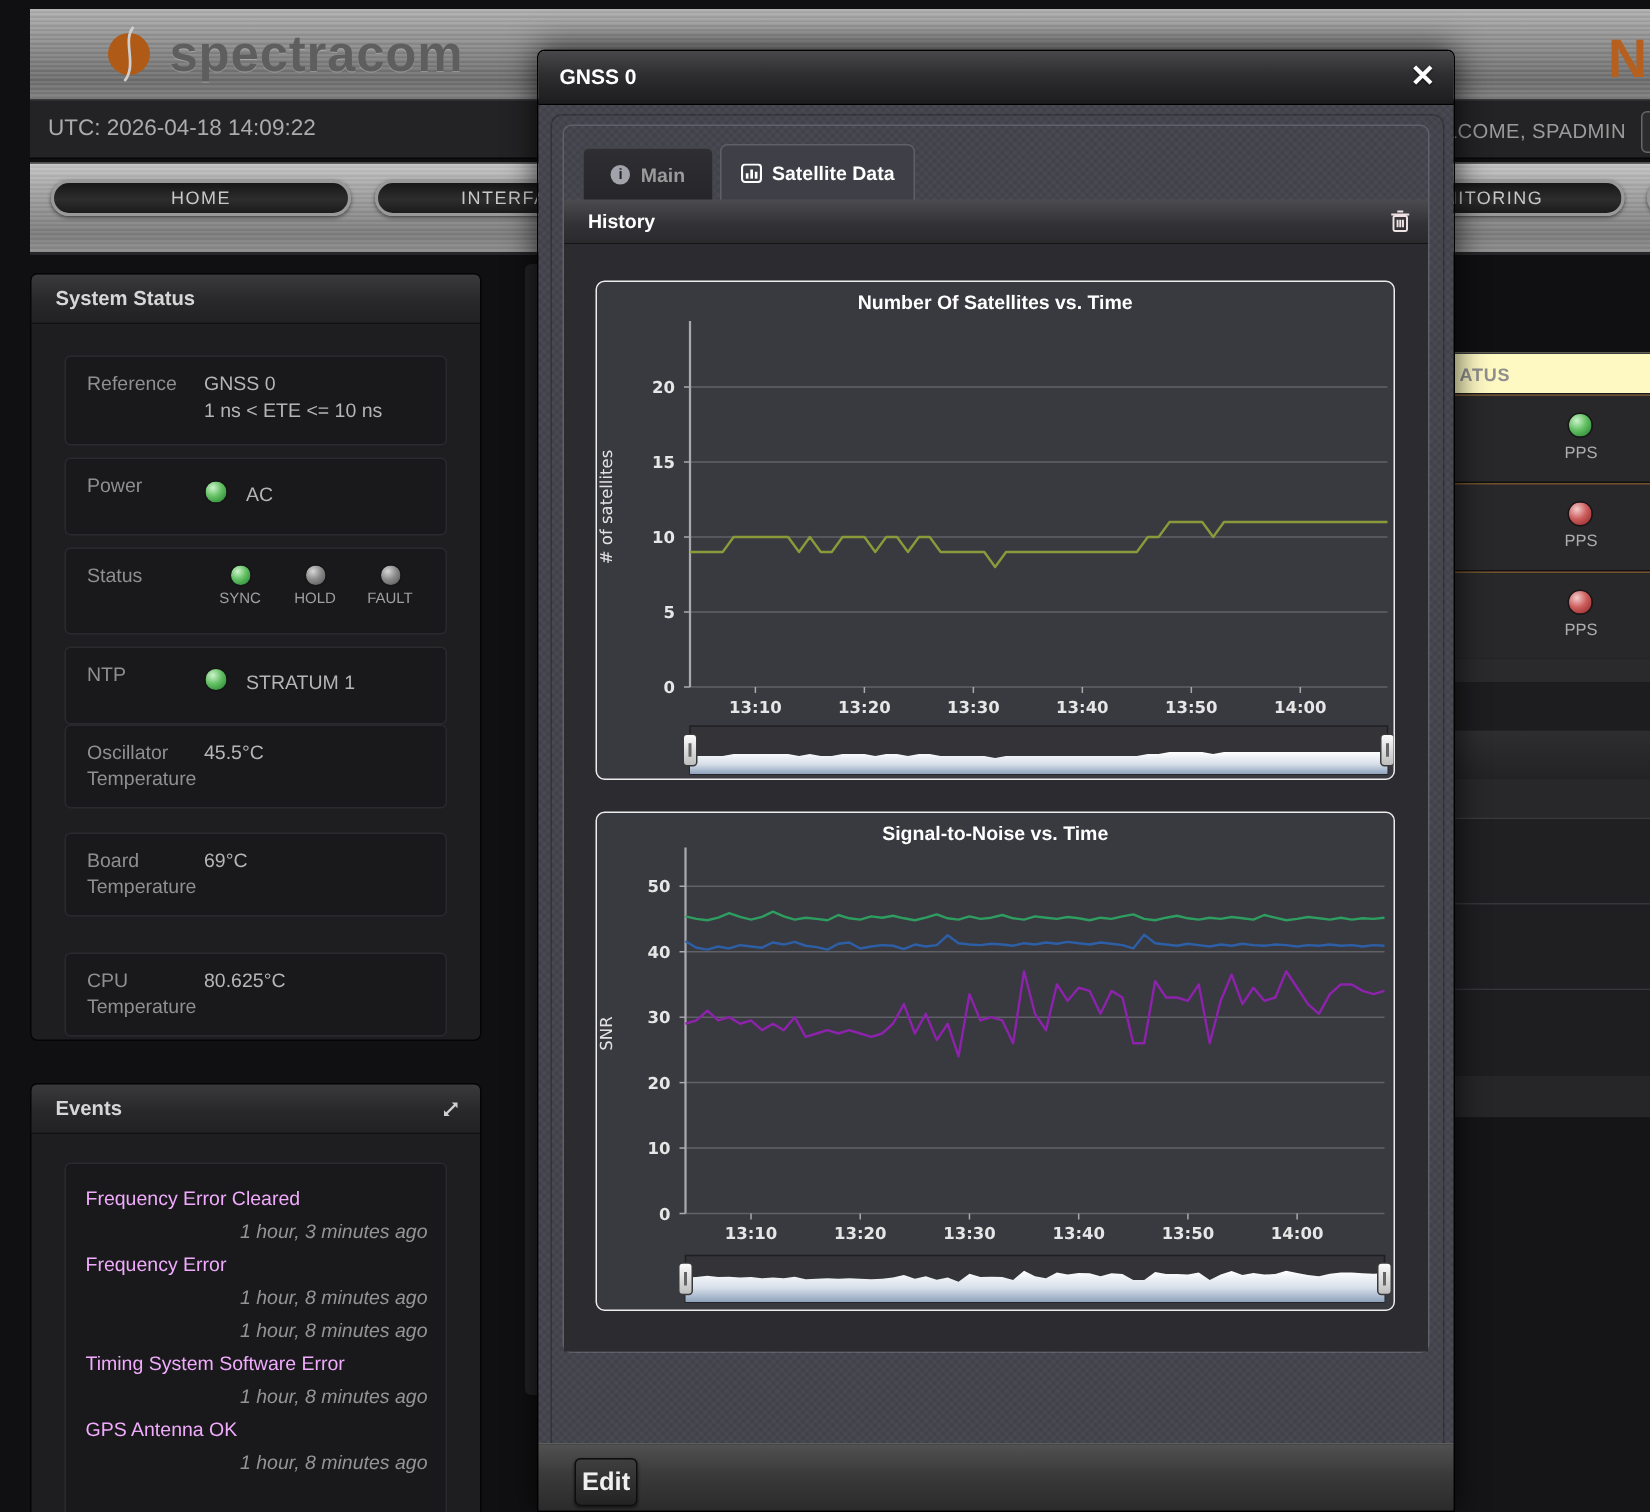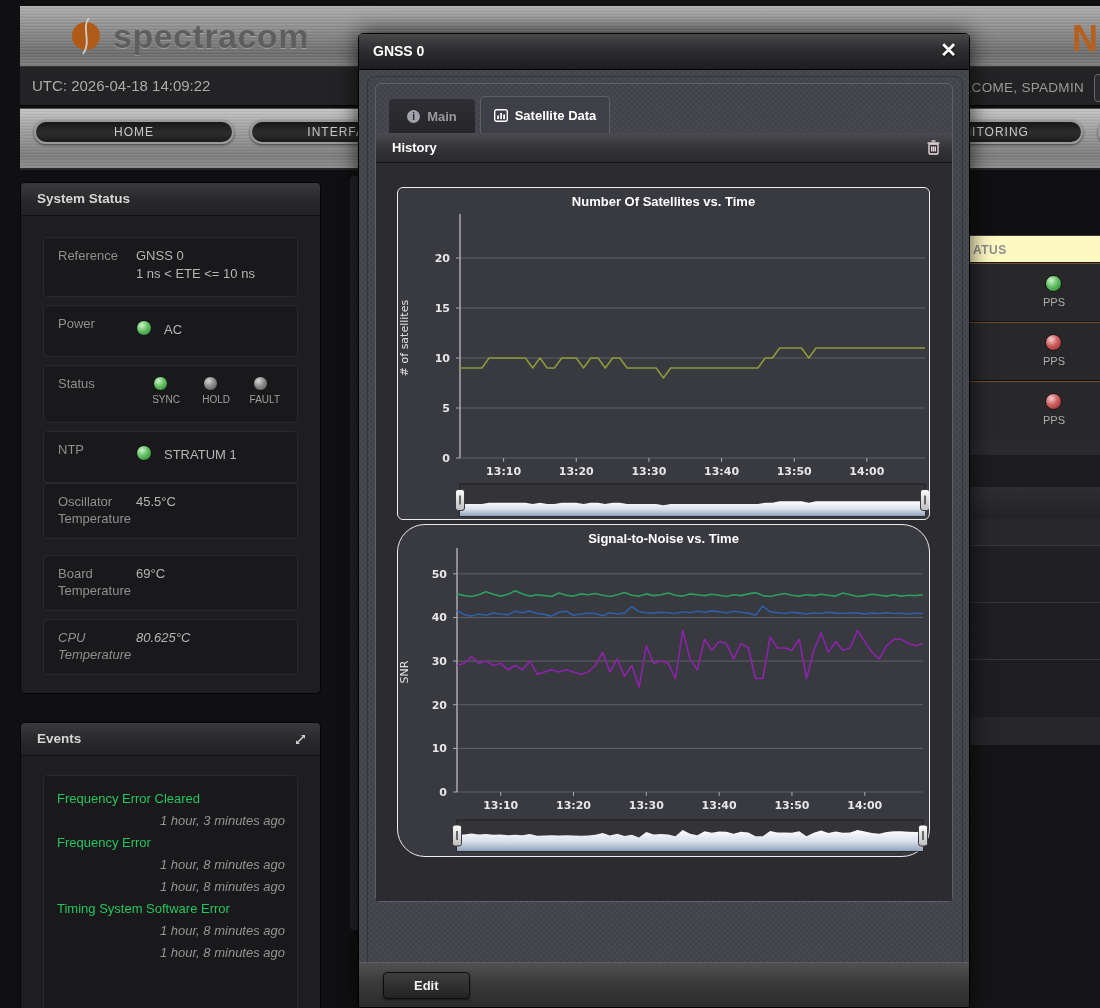--- a/index.html
+++ b/index.html
@@ -46,28 +46,28 @@
   .item{position:absolute;left:22px;width:255px;background:#19191c;border:1px solid #2a2a2e;
     border-radius:4px;box-sizing:border-box;}
   .item .lbl{position:absolute;left:14px;top:9px;font-size:13px;color:#8f8f8f;line-height:17px;}
   .item .val{position:absolute;left:92px;top:9px;font-size:13px;color:#b5b5b5;line-height:18px;}
   .green-text{color:#5cb85c;}
 
   .led{position:absolute;width:16px;height:16px;border-radius:50%;border:1px solid #161618;box-sizing:border-box;}
   .led.green{background:radial-gradient(circle at 35% 30%,#cdf3cd 0%,#62bf62 45%,#1e7a2a 100%);}
   .led.red{background:radial-gradient(circle at 35% 30%,#f3cdcd 0%,#ce5f5f 45%,#8a1f1f 100%);}
   .led.gray{background:radial-gradient(circle at 35% 30%,#d6d6d6 0%,#8b8b8b 45%,#4e4e4e 100%);}
-  .led-group{position:absolute;width:40px;top:10px;text-align:right;}
+  .led-group{position:absolute;width:40px;top:10px;text-align:center;}
   .led-group .led{position:relative;margin:0 auto;width:15px;height:15px;}
   .led-cap{font-size:10px;color:#9f9f9f;margin-top:3px;}
 
   
   .events-card{position:absolute;left:22px;top:52px;width:255px;height:300px;background:#19191c;
     border:1px solid #2a2a2e;border-radius:4px;box-sizing:border-box;padding:12px 12px 0 13px;}
-  .ev-name{font-size:13px;color:#22c55e;line-height:22px;}
+  .ev-name{font-size:13px;color:#f0abfc;line-height:22px;}
   .ev-time{font-size:13px;font-style:italic;color:#949494;text-align:right;line-height:22px;}
   .expand-ic{position:absolute;right:12px;top:9px;}
 
   
   .rs-header{left:970px;top:235px;width:130px;height:28px;background:#fef9c3;
     border-top:1px solid #3c3c40;border-bottom:1px solid #1a1a1c;box-sizing:border-box;}
   .rs-header span{position:absolute;left:3px;top:7px;font-size:12px;font-weight:bold;color:#8f8f8f;letter-spacing:.5px;}
   .rs-row{left:970px;width:130px;height:58px;background:#28282b;border-top:1px solid #70512a;box-sizing:border-box;}
   .rs-row .led{left:75px;top:11px;width:17px;height:17px;}
   .rs-row .rs-lbl{position:absolute;left:62px;top:32px;width:44px;text-align:center;font-size:11px;color:#adadad;}
@@ -107,23 +107,23 @@
   .trash-ic{position:absolute;right:12px;top:7px;cursor:pointer;}
   .history-content{position:absolute;left:0;right:0;top:30px;bottom:0;background:#2b2b30;}
   .chart-card{position:absolute;left:21px;width:533px;height:333px;background:#393940;
     border:1px solid #ededed;border-radius:6px;box-sizing:border-box;}
   .chart-title{position:absolute;left:0;right:0;top:6px;text-align:center;font-size:13px;font-weight:bold;color:#fff;}
   .chart-card svg{position:absolute;left:0;top:0;}
 
   .modal-footer{position:absolute;left:0;right:0;bottom:0;height:45px;
     background:linear-gradient(180deg,#515151 0%,#3a3a3a 45%,#2b2b2b 100%);
     border-top:1px solid #5e5e5e;box-sizing:border-box;}
-  .edit-btn{position:absolute;left:24px;top:9px;padding:5px 30px;border-radius:4px;
+  .edit-btn{position:absolute;left:24px;top:9px;padding:5px 4px;border-radius:4px;
     background:linear-gradient(180deg,#3e3e3e,#232323);border:1px solid #0d0d0d;
-    color:#f0f0f0;font-size:13px;font-weight:bold;cursor:pointer;box-shadow:0 1px 2px rgba(0,0,0,.5);}
+    color:#f0f0f0;font-size:17px;font-weight:bold;cursor:pointer;box-shadow:0 1px 2px rgba(0,0,0,.5);}
 </style>
 </head>
 <body>
 
 <div class="abs banner">
   <div class="brush"></div>
   <div class="abs logo">
     <svg width="36" height="38" viewBox="0 0 36 38">
       <circle cx="18" cy="19" r="14" fill="#b05a18"></circle>
       <path d="M21 1 C 13 10, 24 26, 15 37" stroke="#cfcfcf" stroke-width="1.8" fill="none"></path>
@@ -184,21 +184,21 @@
     <div class="val green-text" style="left:120px;top:14px;">STRATUM 1</div>
   </div>
   <div class="item" style="top:300px;height:56px;">
     <div class="lbl" style="width:75px;">Oscillator Temperature</div>
     <div class="val">45.5°C</div>
   </div>
   <div class="item" style="top:372px;height:56px;">
     <div class="lbl" style="width:75px;">Board Temperature</div>
     <div class="val">69°C</div>
   </div>
-  <div class="item" style="top:436px;height:56px;font-style:italic;">
+  <div class="item" style="top:452px;height:56px;">
     <div class="lbl" style="width:75px;">CPU Temperature</div>
     <div class="val">80.625°C</div>
   </div>
 </div>
 
 <div class="abs panel" style="left:20px;top:722px;width:301px;height:290px;border-radius:5px 5px 0 0;">
   <div class="panel-header">
     <div class="ph-title">Events</div>
     <div class="expand-ic">
       <svg width="15" height="15" viewBox="0 0 15 15">
@@ -220,20 +220,21 @@
       <div class="ev-time">1 hour, 8 minutes ago</div>
     </div>
     <div>
       <div class="ev-time">1 hour, 8 minutes ago</div>
     </div>
     <div>
       <div class="ev-name">Timing System Software Error</div>
       <div class="ev-time">1 hour, 8 minutes ago</div>
     </div>
     <div>
+      <div class="ev-name">GPS Antenna OK</div>
       <div class="ev-time">1 hour, 8 minutes ago</div>
     </div>
   </div>
 </div>
 
 <div class="abs rs-header">
   <span>ATUS</span>
 </div>
 <div class="abs rs-row" style="top:263px;">
   <div class="led green"></div>
@@ -342,21 +343,21 @@
                 <text x="10" y="150" text-anchor="middle" fill="#e2e2e2" font-size="11" font-family="DejaVu Sans, sans-serif" transform="rotate(-90 10 150)"># of satellites</text>
                 <polyline points="62.0,180.0 69.3,180.0 76.5,180.0 83.8,180.0 91.1,170.0 98.3,170.0 105.6,170.0 112.9,170.0 120.1,170.0 127.4,170.0 134.7,180.0 141.9,170.0 149.2,180.0 156.5,180.0 163.7,170.0 171.0,170.0 178.3,170.0 185.5,180.0 192.8,170.0 200.0,170.0 207.3,180.0 214.6,170.0 221.8,170.0 229.1,180.0 236.4,180.0 243.6,180.0 250.9,180.0 258.2,180.0 265.4,190.0 272.7,180.0 280.0,180.0 287.2,180.0 294.5,180.0 301.8,180.0 309.0,180.0 316.3,180.0 323.6,180.0 330.8,180.0 338.1,180.0 345.4,180.0 352.6,180.0 359.9,180.0 367.2,170.0 374.4,170.0 381.7,160.0 389.0,160.0 396.2,160.0 403.5,160.0 410.8,170.0 418.0,160.0 425.3,160.0 432.5,160.0 439.8,160.0 447.1,160.0 454.3,160.0 461.6,160.0 468.9,160.0 476.1,160.0 483.4,160.0 490.7,160.0 497.9,160.0 505.2,160.0 512.5,160.0 519.7,160.0 527.0,160.0" fill="none" stroke="#8a9a3a" stroke-width="1.6" stroke-linejoin="round"></polyline>
                 <rect x="62" y="296" width="465" height="32" fill="#333338" stroke="#1f1f23"></rect>
                 <path d="M62,328 L62.0,316.0 L69.3,316.0 L76.5,316.0 L83.8,316.0 L91.1,314.7 L98.3,314.7 L105.6,314.7 L112.9,314.7 L120.1,314.7 L127.4,314.7 L134.7,316.0 L141.9,314.7 L149.2,316.0 L156.5,316.0 L163.7,314.7 L171.0,314.7 L178.3,314.7 L185.5,316.0 L192.8,314.7 L200.0,314.7 L207.3,316.0 L214.6,314.7 L221.8,314.7 L229.1,316.0 L236.4,316.0 L243.6,316.0 L250.9,316.0 L258.2,316.0 L265.4,317.3 L272.7,316.0 L280.0,316.0 L287.2,316.0 L294.5,316.0 L301.8,316.0 L309.0,316.0 L316.3,316.0 L323.6,316.0 L330.8,316.0 L338.1,316.0 L345.4,316.0 L352.6,316.0 L359.9,316.0 L367.2,314.7 L374.4,314.7 L381.7,313.3 L389.0,313.3 L396.2,313.3 L403.5,313.3 L410.8,314.7 L418.0,313.3 L425.3,313.3 L432.5,313.3 L439.8,313.3 L447.1,313.3 L454.3,313.3 L461.6,313.3 L468.9,313.3 L476.1,313.3 L483.4,313.3 L490.7,313.3 L497.9,313.3 L505.2,313.3 L512.5,313.3 L519.7,313.3 L527.0,313.3 L527,328 Z" fill="url(#ag0)"></path>
                 <rect x="57.5" y="301.5" width="9" height="21" rx="2.5" fill="url(#hg0)" stroke="#3a3a3a"></rect>
                 <rect x="61" y="307.5" width="2" height="9" fill="#666"></rect>
                 <rect x="522.5" y="301.5" width="9" height="21" rx="2.5" fill="url(#hg0)" stroke="#3a3a3a"></rect>
                 <rect x="526" y="307.5" width="2" height="9" fill="#666"></rect>
               </svg>
           </div>
-          <div class="chart-card" style="top:361px;border-radius:28px;">
+          <div class="chart-card" style="top:378px;">
             <div class="chart-title">Signal-to-Noise vs. Time</div>
             <svg width="531" height="331" viewBox="0 0 531 331">
                 <defs>
                   <linearGradient id="ag1" x1="0" y1="0" x2="0" y2="1">
                     <stop offset="0%" stop-color="#ffffff"></stop>
                     <stop offset="55%" stop-color="#d7dfea"></stop>
                     <stop offset="100%" stop-color="#8fa3bc"></stop>
                   </linearGradient>
                   <linearGradient id="hg1" x1="0" y1="0" x2="0" y2="1">
                     <stop offset="0%" stop-color="#fdfdfd"></stop>

